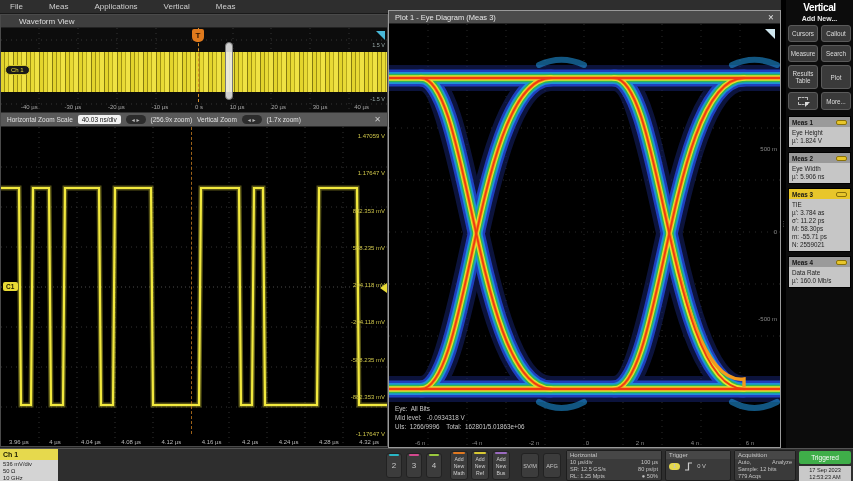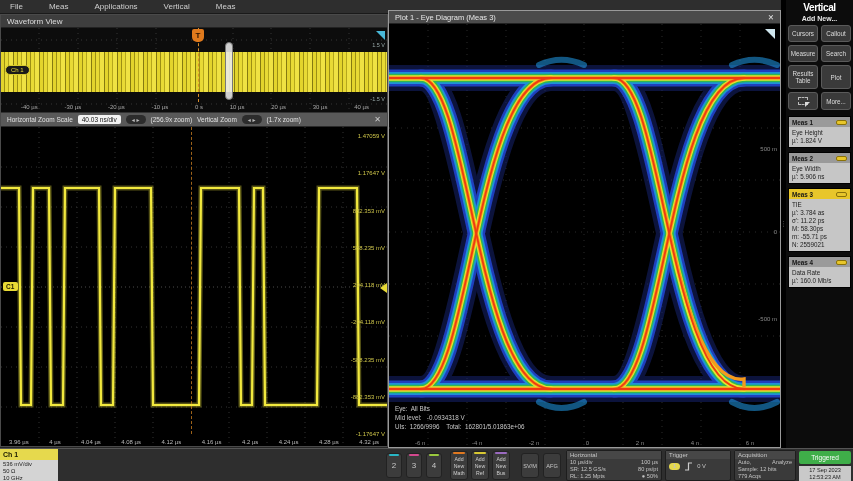--- a/index.html
+++ b/index.html
@@ -10,21 +10,21 @@
   
   .menubar { position:absolute; left:0; top:0; width:785px; height:14px;
              background:#2e2e2e; display:flex; align-items:center; gap:26px;
              padding-left:10px; border-bottom:1px solid #1a1a1a; }
   .menubar span { font-size:8px; color:#cfcfcf; }
 
   
   .wv { position:absolute; left:0; top:14px; width:388px; height:433px;
         background:#101010; border:1px solid #4a4a4a; }
   .wv-title { height:13px; background:#3e3e3e; color:#ddd; font-size:8px;
-              line-height:13px; padding-left:6px; border-bottom:1px solid #222; }
+              line-height:13px; padding-left:18px; border-bottom:1px solid #222; }
 
   .overview { position:relative; height:84px; background:#0c0c0c; overflow:hidden; }
   .ov-band { position:absolute; left:0; right:0; top:24px; height:40px;
              background:repeating-linear-gradient(90deg,
                #e3d42c 0 3px, #9c8f14 3px 4px, #e8da35 4px 7px, #b5a71c 7px 8px,
                #efe243 8px 12px, #857a10 12px 13px); }
   .ov-timerow { position:absolute; left:20px; right:18px; bottom:2px; display:flex;
                 justify-content:space-between; }
   .ov-timerow span { font-size:6px; color:#a8a8a8; }
   .trig-marker { position:absolute; left:191px; top:1px; width:12px; height:13px;

